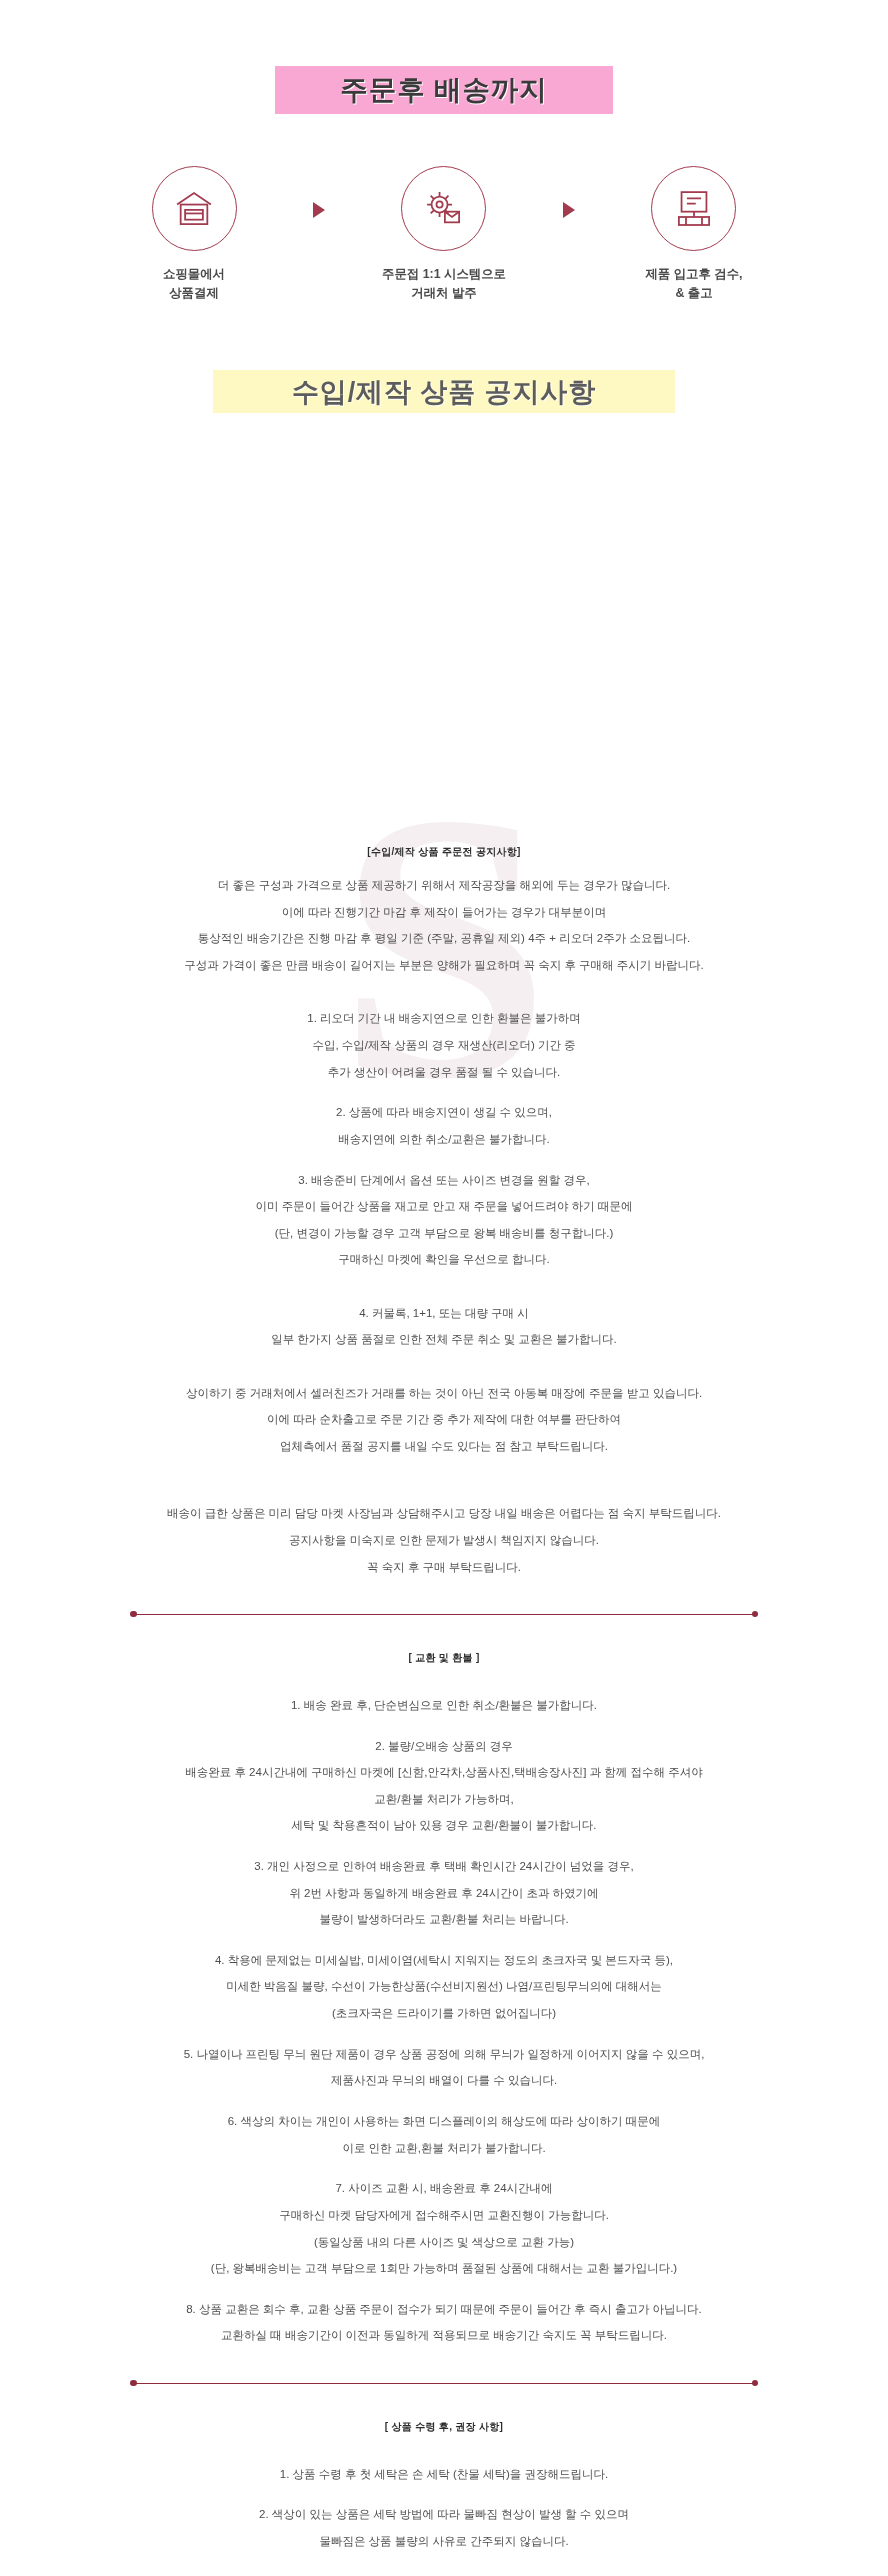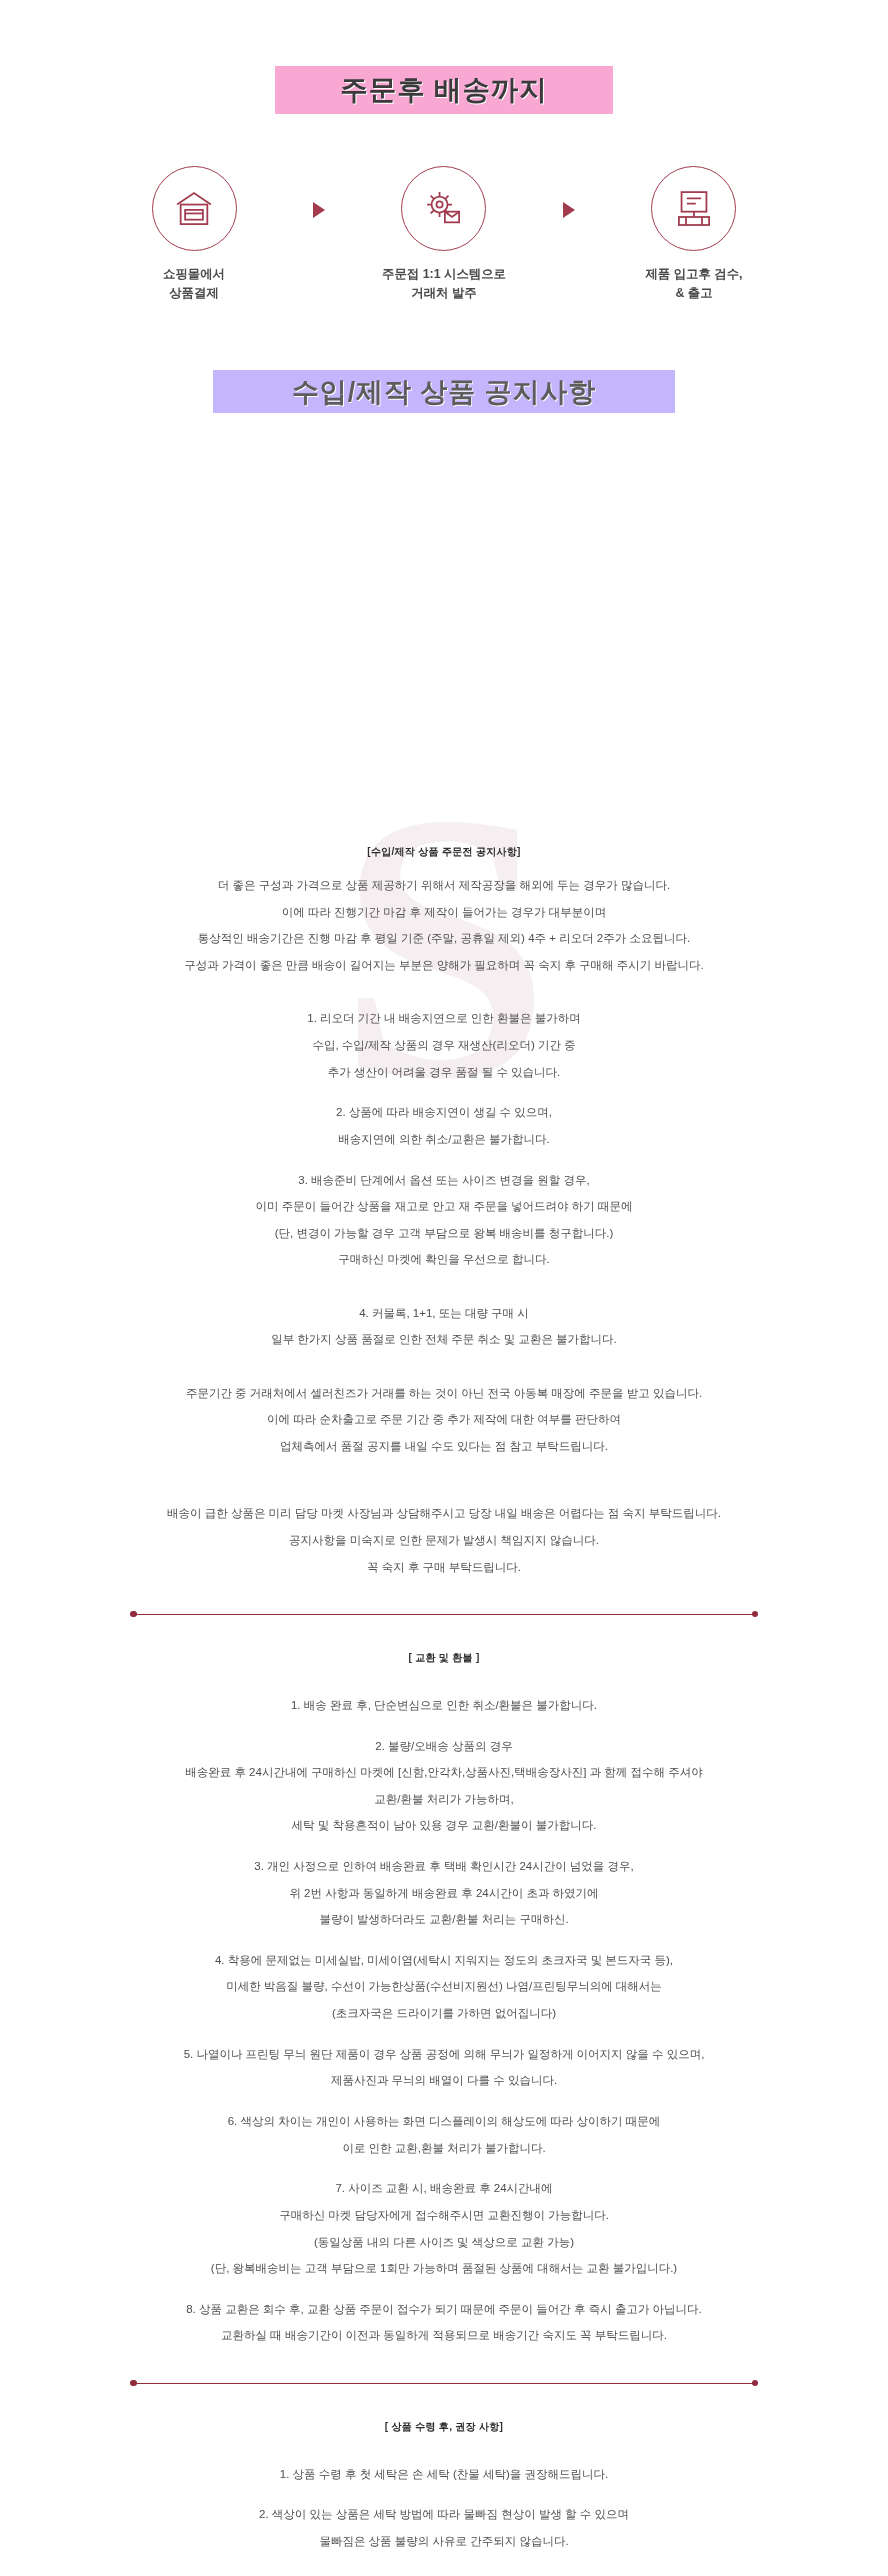--- a/index.html
+++ b/index.html
@@ -84,21 +84,21 @@
     border-top: 8px solid transparent;
     border-bottom: 8px solid transparent;
     border-left: 12.4px solid #a23b4e;
   }
 
   
   .section-banner {
     margin: 68px auto 0;
     width: 462px;
     height: 43px;
-    background: #c4b5fd;
+    background: #fef9c3;
     display: flex;
     align-items: center;
     justify-content: center;
   }
   .section-banner .txt {
     font-size: 27px;
     font-weight: bold;
     color: #5c5c5c;
     letter-spacing: 0.9px;
     text-shadow: 0.9px 0.9px 0 #ffffff;
@@ -273,21 +273,21 @@
             <p class="para">(단, 변경이 가능할 경우 고객 부담으로 왕복 배송비를 청구합니다.)</p>
             <p class="para">구매하신 마켓에 확인을 우선으로 합니다.</p>
           </div>
           <div style="margin-top: 32px;">
             <p class="para">4. 커물록, 1+1, 또는 대량 구매 시</p>
             <p class="para red">일부 한가지 상품 품절로 인한 전체 주문 취소 및 교환은 불가합니다.</p>
           </div>
         </div>
       <div class="gap-m"></div>
       <div>
-          <p class="para">주문기간 중 거래처에서 셀러친즈가 거래를 하는 것이 아닌 전국 아동복 매장에 주문을 받고 있습니다.</p>
+          <p class="para">상이하기 중 거래처에서 셀러친즈가 거래를 하는 것이 아닌 전국 아동복 매장에 주문을 받고 있습니다.</p>
           <p class="para red">이에 따라 순차출고로 주문 기간 중 추가 제작에 대한 여부를 판단하여</p>
           <p class="para red">업체측에서 품절 공지를 내일 수도 있다는 점 참고 부탁드립니다.</p>
         </div>
       <div class="gap-l"></div>
       <div>
           <p class="para">배송이 급한 상품은 미리 담당 마켓 사장님과 상담해주시고 당장 내일 배송은 어렵다는 점 숙지 부탁드립니다.</p>
           <p class="para red">공지사항을 미숙지로 인한 문제가 발생시 책임지지 않습니다.</p>
           <p class="para">꼭 숙지 후 구매 부탁드립니다.</p>
         </div>
     </div>
@@ -303,21 +303,21 @@
           </div>
           <div style="margin-top: 19.5px;">
             <p class="para">2. 불량/오배송 상품의 경우</p>
             <p class="para red">배송완료 후 24시간내에 구매하신 마켓에 [신함,안각차,상품사진,택배송장사진] 과 함께 접수해 주셔야</p>
             <p class="para">교환/환불 처리가 가능하며,</p>
             <p class="para">세탁 및 착용흔적이 남아 있용 경우 교환/환불이 불가합니다.</p>
           </div>
           <div style="margin-top: 19.5px;">
             <p class="para">3. 개인 사정으로 인하여 배송완료 후 택배 확인시간 24시간이 넘었을 경우,</p>
             <p class="para red">위 2번 사항과 동일하게 배송완료 후 24시간이 초과 하였기에</p>
-            <p class="para">불량이 발생하더라도 교환/환불 처리는 구매하신.</p>
+            <p class="para">불량이 발생하더라도 교환/환불 처리는 바랍니다.</p>
           </div>
           <div style="margin-top: 19.5px;">
             <p class="para">4. 착용에 문제없는 미세실밥, 미세이염(세탁시 지워지는 정도의 초크자국 및 본드자국 등),</p>
             <p class="para red">미세한 박음질 불량, 수선이 가능한상품(수선비지원선) 나염/프린팅무늬의에 대해서는</p>
             <p class="para">(초크자국은 드라이기를 가하면 없어집니다)</p>
           </div>
           <div style="margin-top: 19.5px;">
             <p class="para red">5. 나열이나 프린팅 무늬 원단 제품이 경우 상품 공정에 의해 무늬가 일정하게 이어지지 않을 수 있으며,</p>
             <p class="para">제품사진과 무늬의 배열이 다를 수 있습니다.</p>
           </div>

